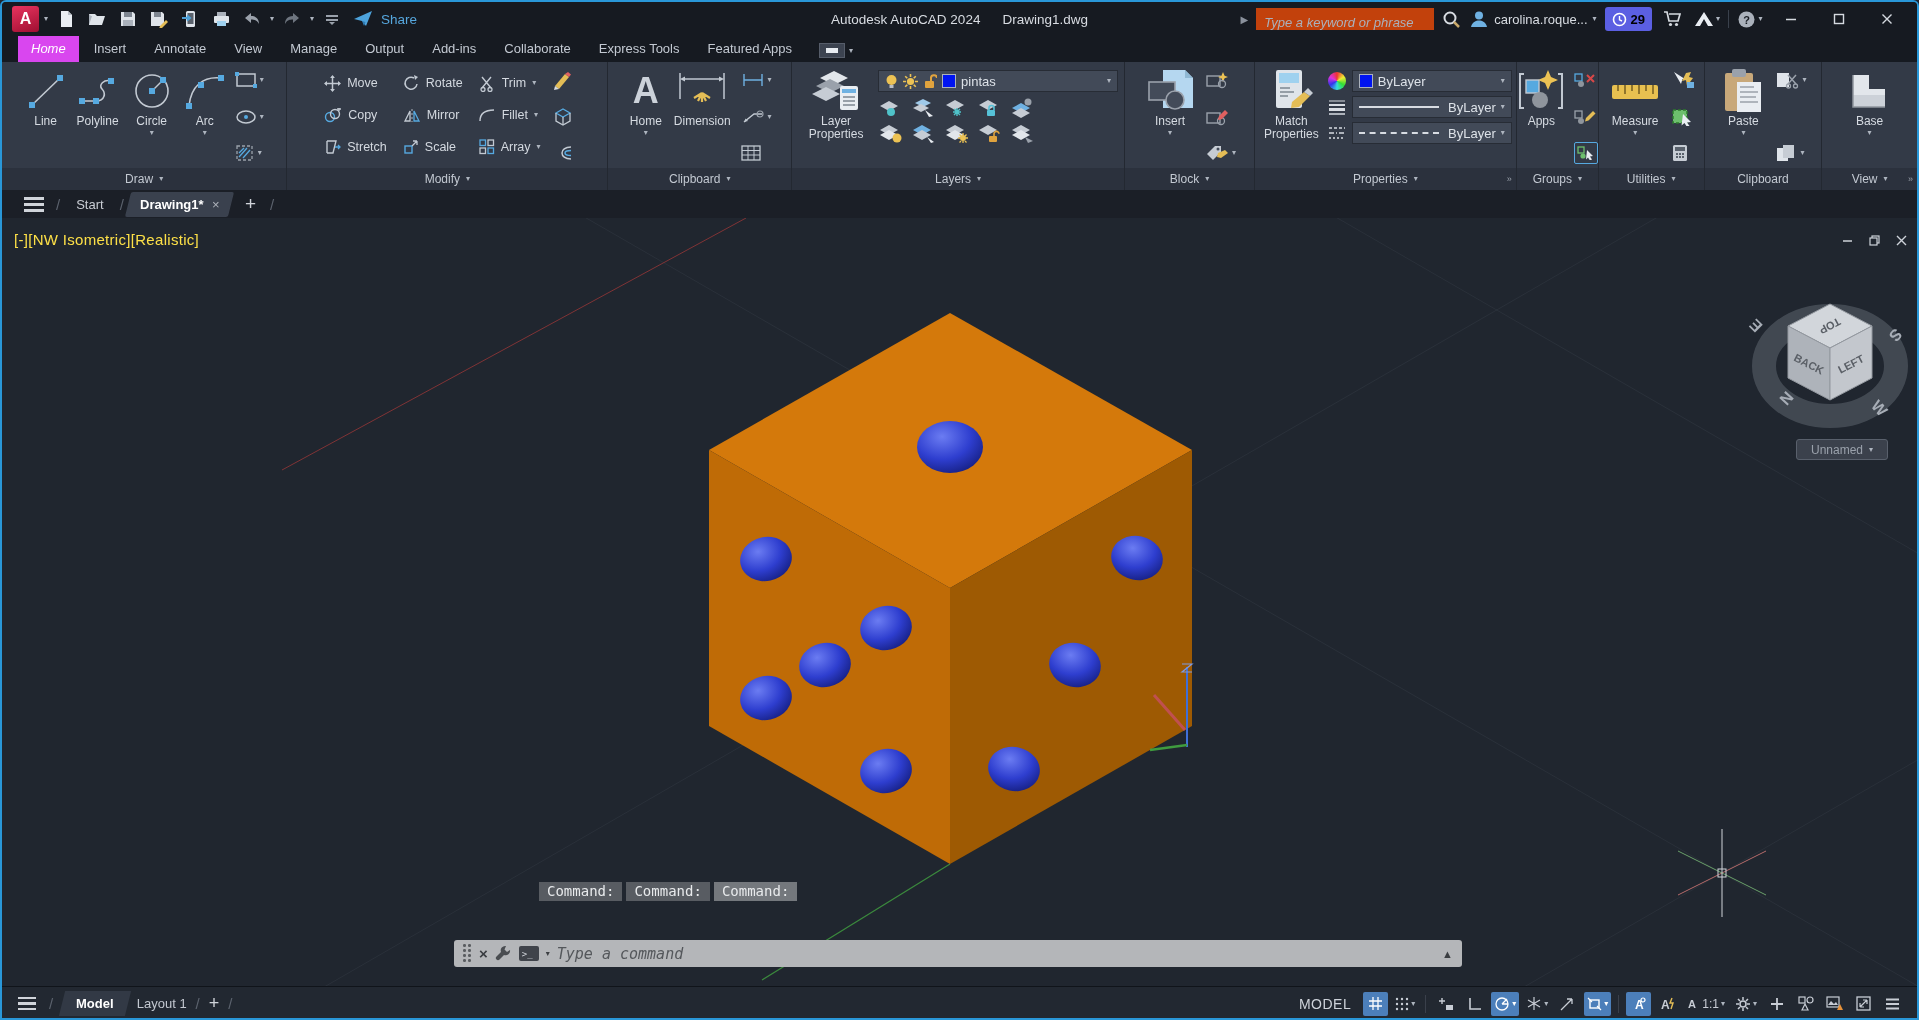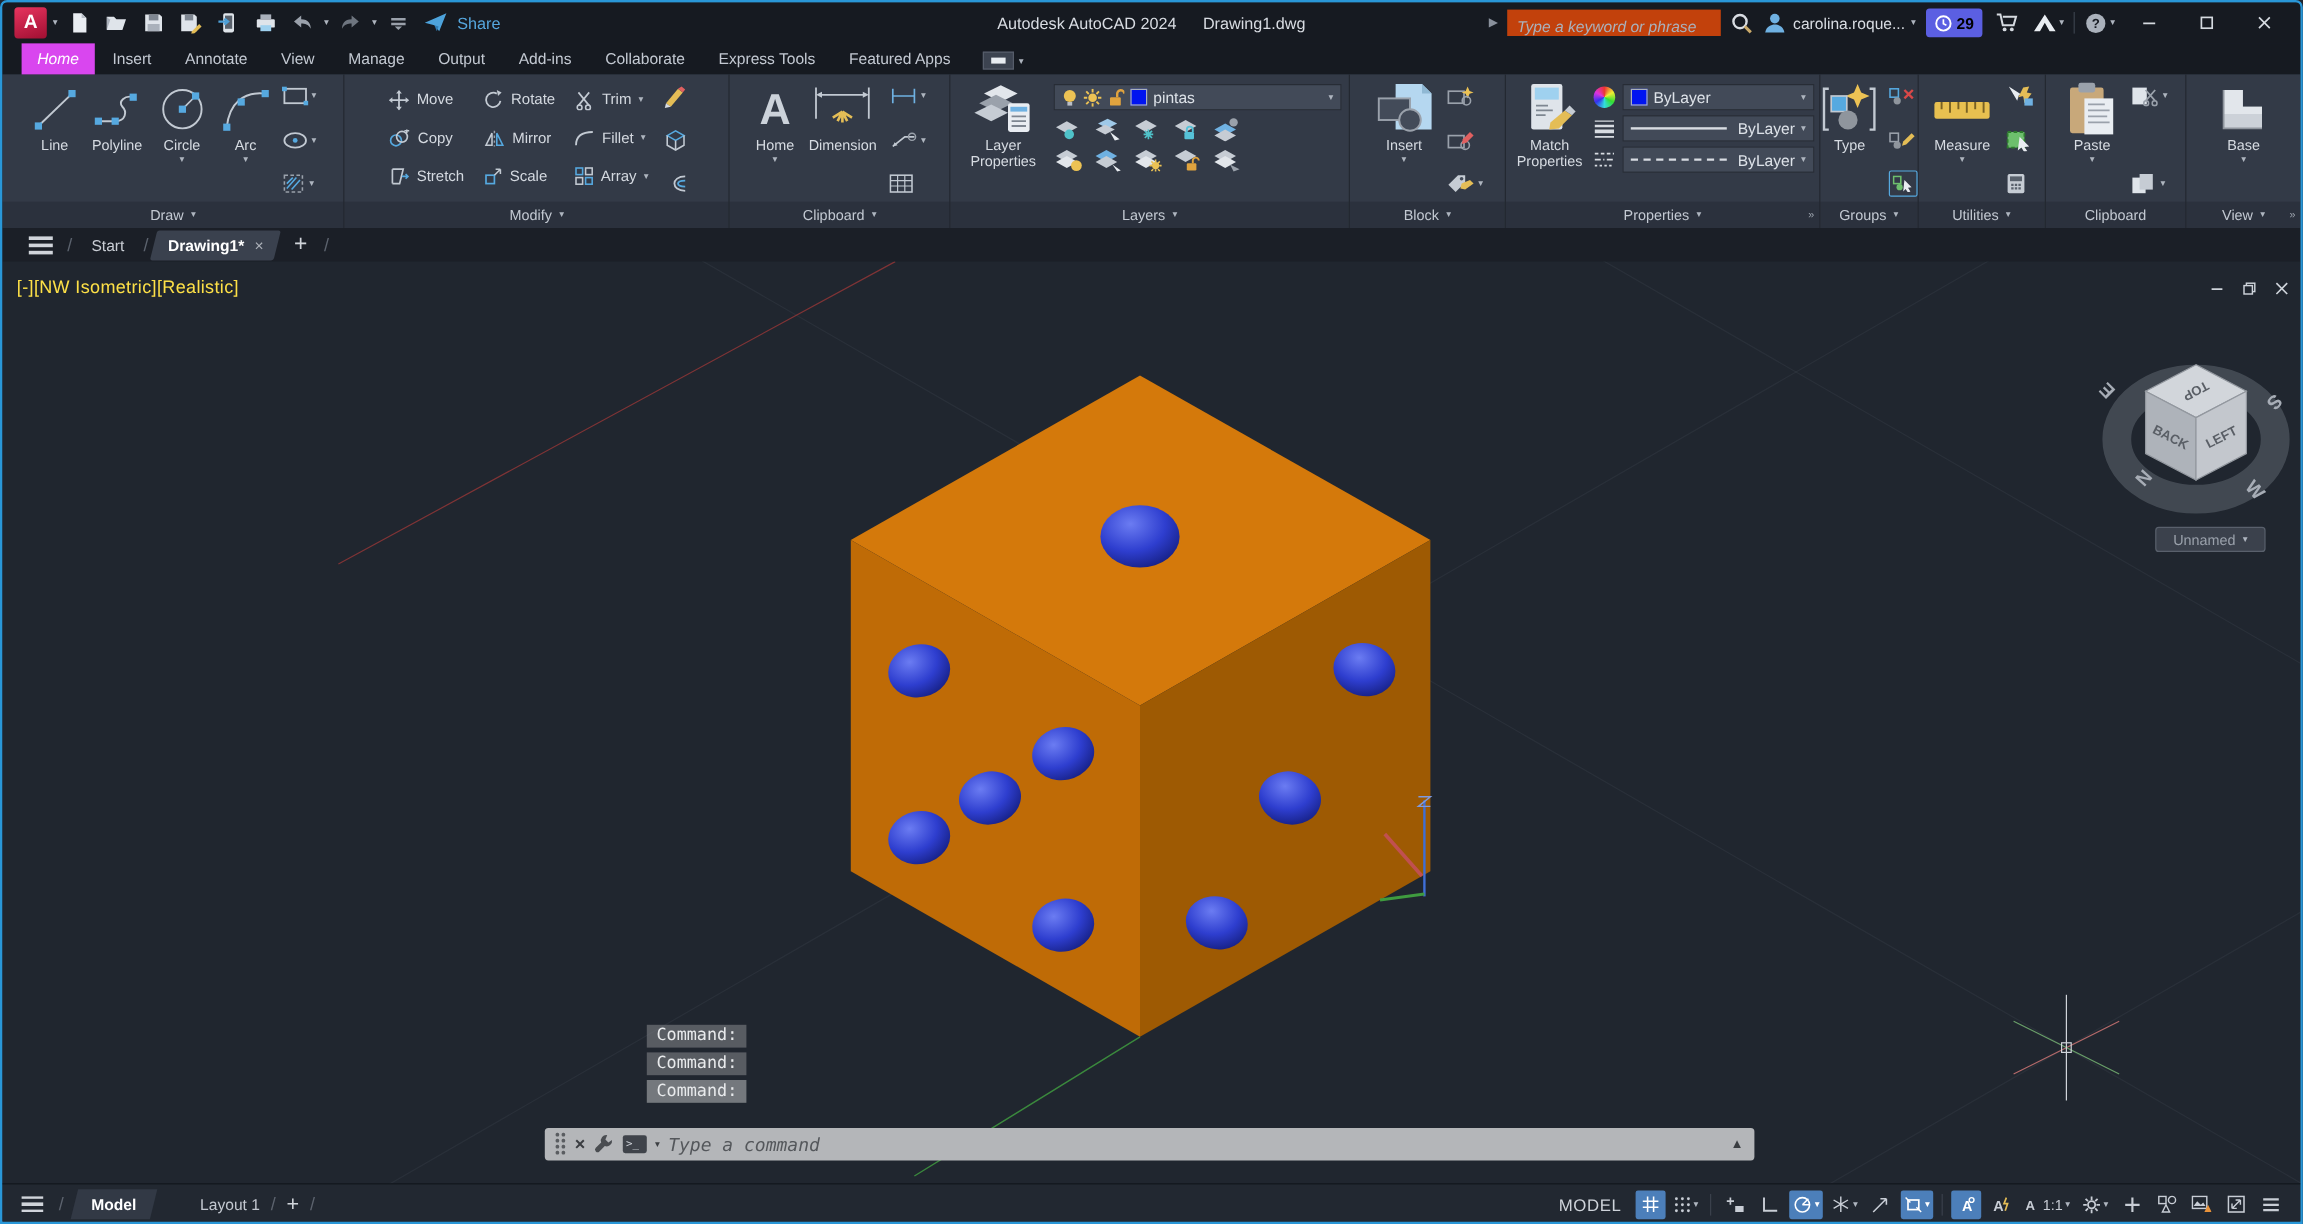--- a/index.html
+++ b/index.html
@@ -63,36 +63,36 @@
   .ftab.active > * { transform:skewX(14deg); }
   .fslash { color:#5c636e; font-size:15px; }
   .hamb { display:flex; flex-direction:column; gap:3px; padding:0 8px; }
   .hamb i { width:20px; height:3px; background:#d0d4da; }
 
   
   .canvas { position:relative; height:768px; background:#20262f; }
   .vp-label { position:absolute; left:12px; top:13px; color:#fde047; font-size:15px; letter-spacing:.3px; }
   .vp-controls { position:absolute; right:10px; top:17px; display:flex; gap:16px; color:#ced3da; }
   .unnamed { position:absolute; left:1794px; top:221px; width:92px; height:21px; background:#3b414c; border:1px solid #59606c; border-radius:3px; display:flex; align-items:center; justify-content:center; gap:6px; color:#9aa1ab; font-size:12px; }
-  .chipstack { position:absolute; left:537px; top:636px; display:flex; flex-direction:column; gap:4px; align-items:center; }
+  .chipstack { position:absolute; left:537px; top:664px; display:flex; gap:4px; align-items:center; }
   .chip { background:rgba(122,126,130,.62); color:#e8eaec; font-family:"DejaVu Sans Mono",monospace; font-size:14px; padding:1px 8px 2px; }
   .chip:last-child { background:rgba(140,144,148,.78); }
   .cmdbar { position:absolute; left:452px; top:722px; width:1008px; height:27px; background:#b4b6b9; border-radius:3px; display:flex; align-items:center; gap:7px; padding:0 9px; color:#3c3f43; }
   .cmdbar input { flex:1; background:transparent; border:none; outline:none; font-family:"DejaVu Sans Mono",monospace; font-style:italic; font-size:15px; color:#45484c; }
   .cmdbar input::placeholder { color:#54575b; font-style:italic; }
   .dots { display:grid; grid-template-columns:repeat(2,4px); grid-auto-rows:4px; gap:1px; }
   .dots i { width:2.5px; height:2.5px; background:#5a5d61; border-radius:50%; }
   .termico { width:20px; height:15px; background:#3f434a; border-radius:2px; color:#cfd3d9; font-size:9px; display:flex; align-items:center; padding-left:3px; font-family:"DejaVu Sans Mono",monospace; }
 
   
   .statusbar { height:34px; background:#222831; border-top:1px solid #10141a; display:flex; align-items:center; padding:0 12px; gap:7px; }
   .sb-left { display:flex; align-items:center; gap:9px; }
   .modeltab { background:#323945; color:#ffffff; font-weight:bold; font-size:13px; padding:5px 14px; transform:skewX(-14deg); }
   .modeltab span { display:inline-block; transform:skewX(14deg); }
-  .layouttab { color:#c3c8d0; font-size:13px;margin-left:30px; }
+  .layouttab { color:#c3c8d0; font-size:13px; }
   .sb-right { margin-left:auto; display:flex; align-items:center; gap:4px; }
   .sbtn { min-width:25px; height:24px; display:flex; align-items:center; justify-content:center; gap:2px; border-radius:2px; color:#c8cdd5; font-size:12px; padding:0 3px; }
   .sbtn.on { background:#4c7fba; color:#fff; }
   .ssep { width:1px; height:18px; background:#3a404b; margin:0 3px; }
   .modelmode { color:#ced3da; font-size:14px; letter-spacing:.5px; margin-right:8px; }
 
   .ic { flex:none; }
 </style>
 </head>
 <body>
@@ -710,21 +710,21 @@
     <div class="pbody">
       <div class="bigbtn">
         <span class="ico">
             <svg width="46" height="46" viewBox="0 0 46 46">
               <path d="M6 6H2v34h4M40 6h4v34h-4" fill="none" stroke="#c2c9d2" stroke-width="2"></path>
               <path d="M30 2l3 7 7 3-7 3-3 7-3-7-7-3 7-3z" fill="#ecc254"></path>
               <rect x="8" y="12" width="13" height="13" fill="#56a9e0" stroke="#c2c9d2" stroke-width="1.4"></rect>
               <circle cx="22" cy="32" r="8" fill="#8f959d"></circle>
             </svg>
           </span>
-        <span>Type</span>
+        <span>Apps</span>
       </div>
       <div class="minicol">
         <span class="mini">
             <svg class="ic" width="22" height="16" viewBox="0 0 22 16">
               <rect x="1" y="2" width="7" height="7" fill="none" stroke="#56a9e0" stroke-width="1.3"></rect>
               <circle cx="7" cy="12" r="3" fill="#8f959d"></circle>
               <path d="M13 3l7 7M20 3l-7 7" stroke="#d84848" stroke-width="2"></path>
             </svg>
           </span>
         <span class="mini">

